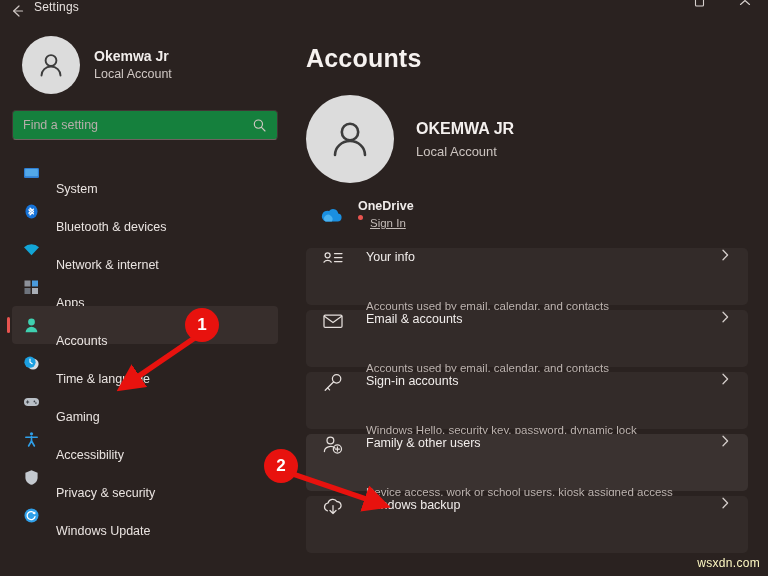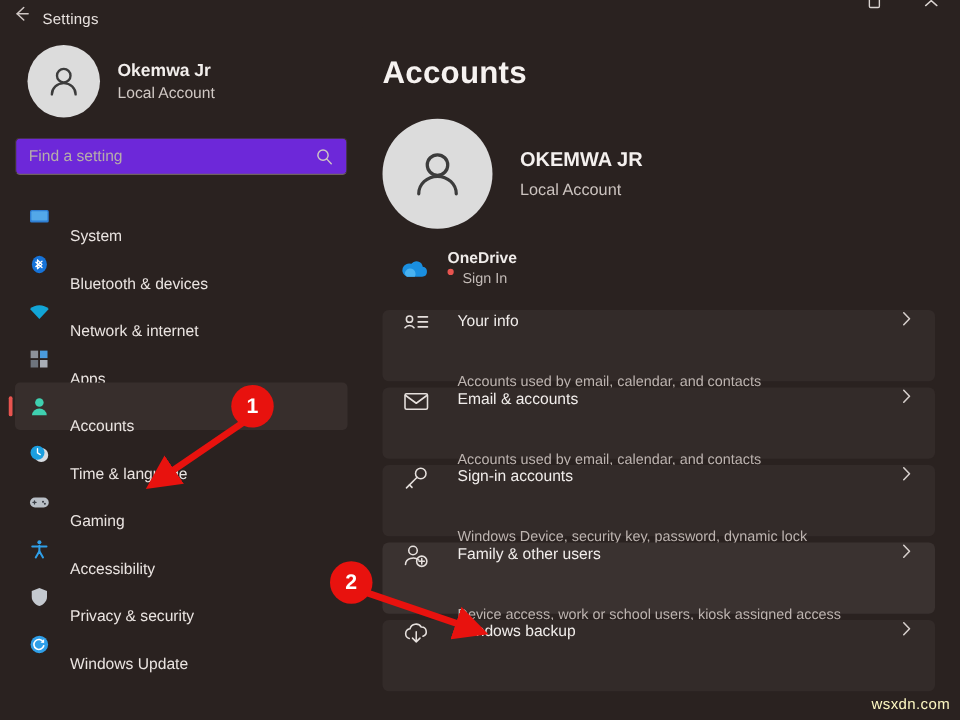--- a/index.html
+++ b/index.html
@@ -16,21 +16,21 @@
     background: #2a2220;
     display: flex;
     flex-direction: column;
   }
 
   
   .titlebar {
     height: 22px;
     flex: 0 0 22px;
     display: flex;
-    align-items: flex-end;
+    align-items: flex-start;
     background: #2a2220;
     position: relative;
   }
   .back-btn {
     width: 34px; height: 22px;
     display: flex; align-items: center; justify-content: center;
     color: #cfc7c4;
   }
   .back-btn svg { display: block; }
   .title-text {
@@ -74,21 +74,21 @@
     background: #dcdcdc;
     display: flex; align-items: center; justify-content: center;
     flex: 0 0 58px;
   }
   .pname { font-size: 14px; font-weight: bold; color: #f2eeec; line-height: 1.35; }
   .psub  { font-size: 12.5px; color: #cfc7c3; line-height: 1.35; }
 
   .search-wrap {
     margin: 6px 0 14px 0;
     height: 30px;
-    background: #6d28d9;
+    background: #15803d;
     border: 1px solid #413634;
     border-bottom: 1px solid #6f6260;
     border-radius: 4px;
     display: flex; align-items: center;
     padding: 0 10px;
   }
   .search-wrap input {
     flex: 1 1 auto;
     background: transparent; border: 0; outline: none;
     color: #d9d2cf;
@@ -143,21 +143,21 @@
   }
   .hero-name { font-size: 16px; font-weight: bold; color: #f4f0ee; line-height: 1.55; }
   .hero-sub  { font-size: 13px; color: #cbc3bf; line-height: 1.5; }
 
   .onedrive {
     display: flex; align-items: center; gap: 14px;
     margin: 0 0 16px 12px;
   }
   .od-ico { width: 26px; flex: 0 0 26px; display: flex; align-items: center; justify-content: center; }
   .od-title { font-size: 12.5px; font-weight: bold; color: #f0ecea; line-height: 1.45; }
-  .od-sub { font-size: 11.5px; color: #c3bbb7; display: flex; align-items: flex-start; gap: 7px; line-height: 1.45; }
+  .od-sub { font-size: 11.5px; color: #c3bbb7; display: flex; align-items: flex-start; gap: 7px; line-height: 1.45; text-decoration: underline; }
   .od-dot { width: 5px; height: 5px; border-radius: 50%; background: #e8544f; display: inline-block; }
 
   .cards { display: flex; flex-direction: column; gap: 5px; }
   .card {
     background: #332b29;
     border-radius: 5px;
     height: 57px;
     display: flex; align-items: flex-start;
     padding: 0 16px 0 14px;
     gap: 20px;
@@ -434,21 +434,21 @@
         <div class="card">
           <span class="card-ico">
             <svg width="22" height="22" viewBox="0 0 22 22" fill="none" stroke="currentColor" stroke-width="1.25" stroke-linecap="round">
               <circle cx="14.6" cy="6.8" r="4.2"></circle>
               <path d="M11.7 9.8 L3.2 18.3"></path>
               <path d="M5.6 15.9 L7.6 17.9"></path>
             </svg>
           </span>
           <div class="card-text">
             <div class="card-title">Sign-in accounts</div>
-            <div class="card-sub">Windows Device, security key, password, dynamic lock</div>
+            <div class="card-sub">Windows Hello, security key, password, dynamic lock</div>
           </div>
           <span class="card-chev">
             <svg width="14" height="14" viewBox="0 0 14 14" fill="none" stroke="currentColor" stroke-width="1.25">
               <path d="M5 2.2 L9.6 7 L5 11.8" stroke-linecap="round" stroke-linejoin="round"></path>
             </svg>
           </span>
         </div>
 
         <div class="card hover">
           <span class="card-ico">

